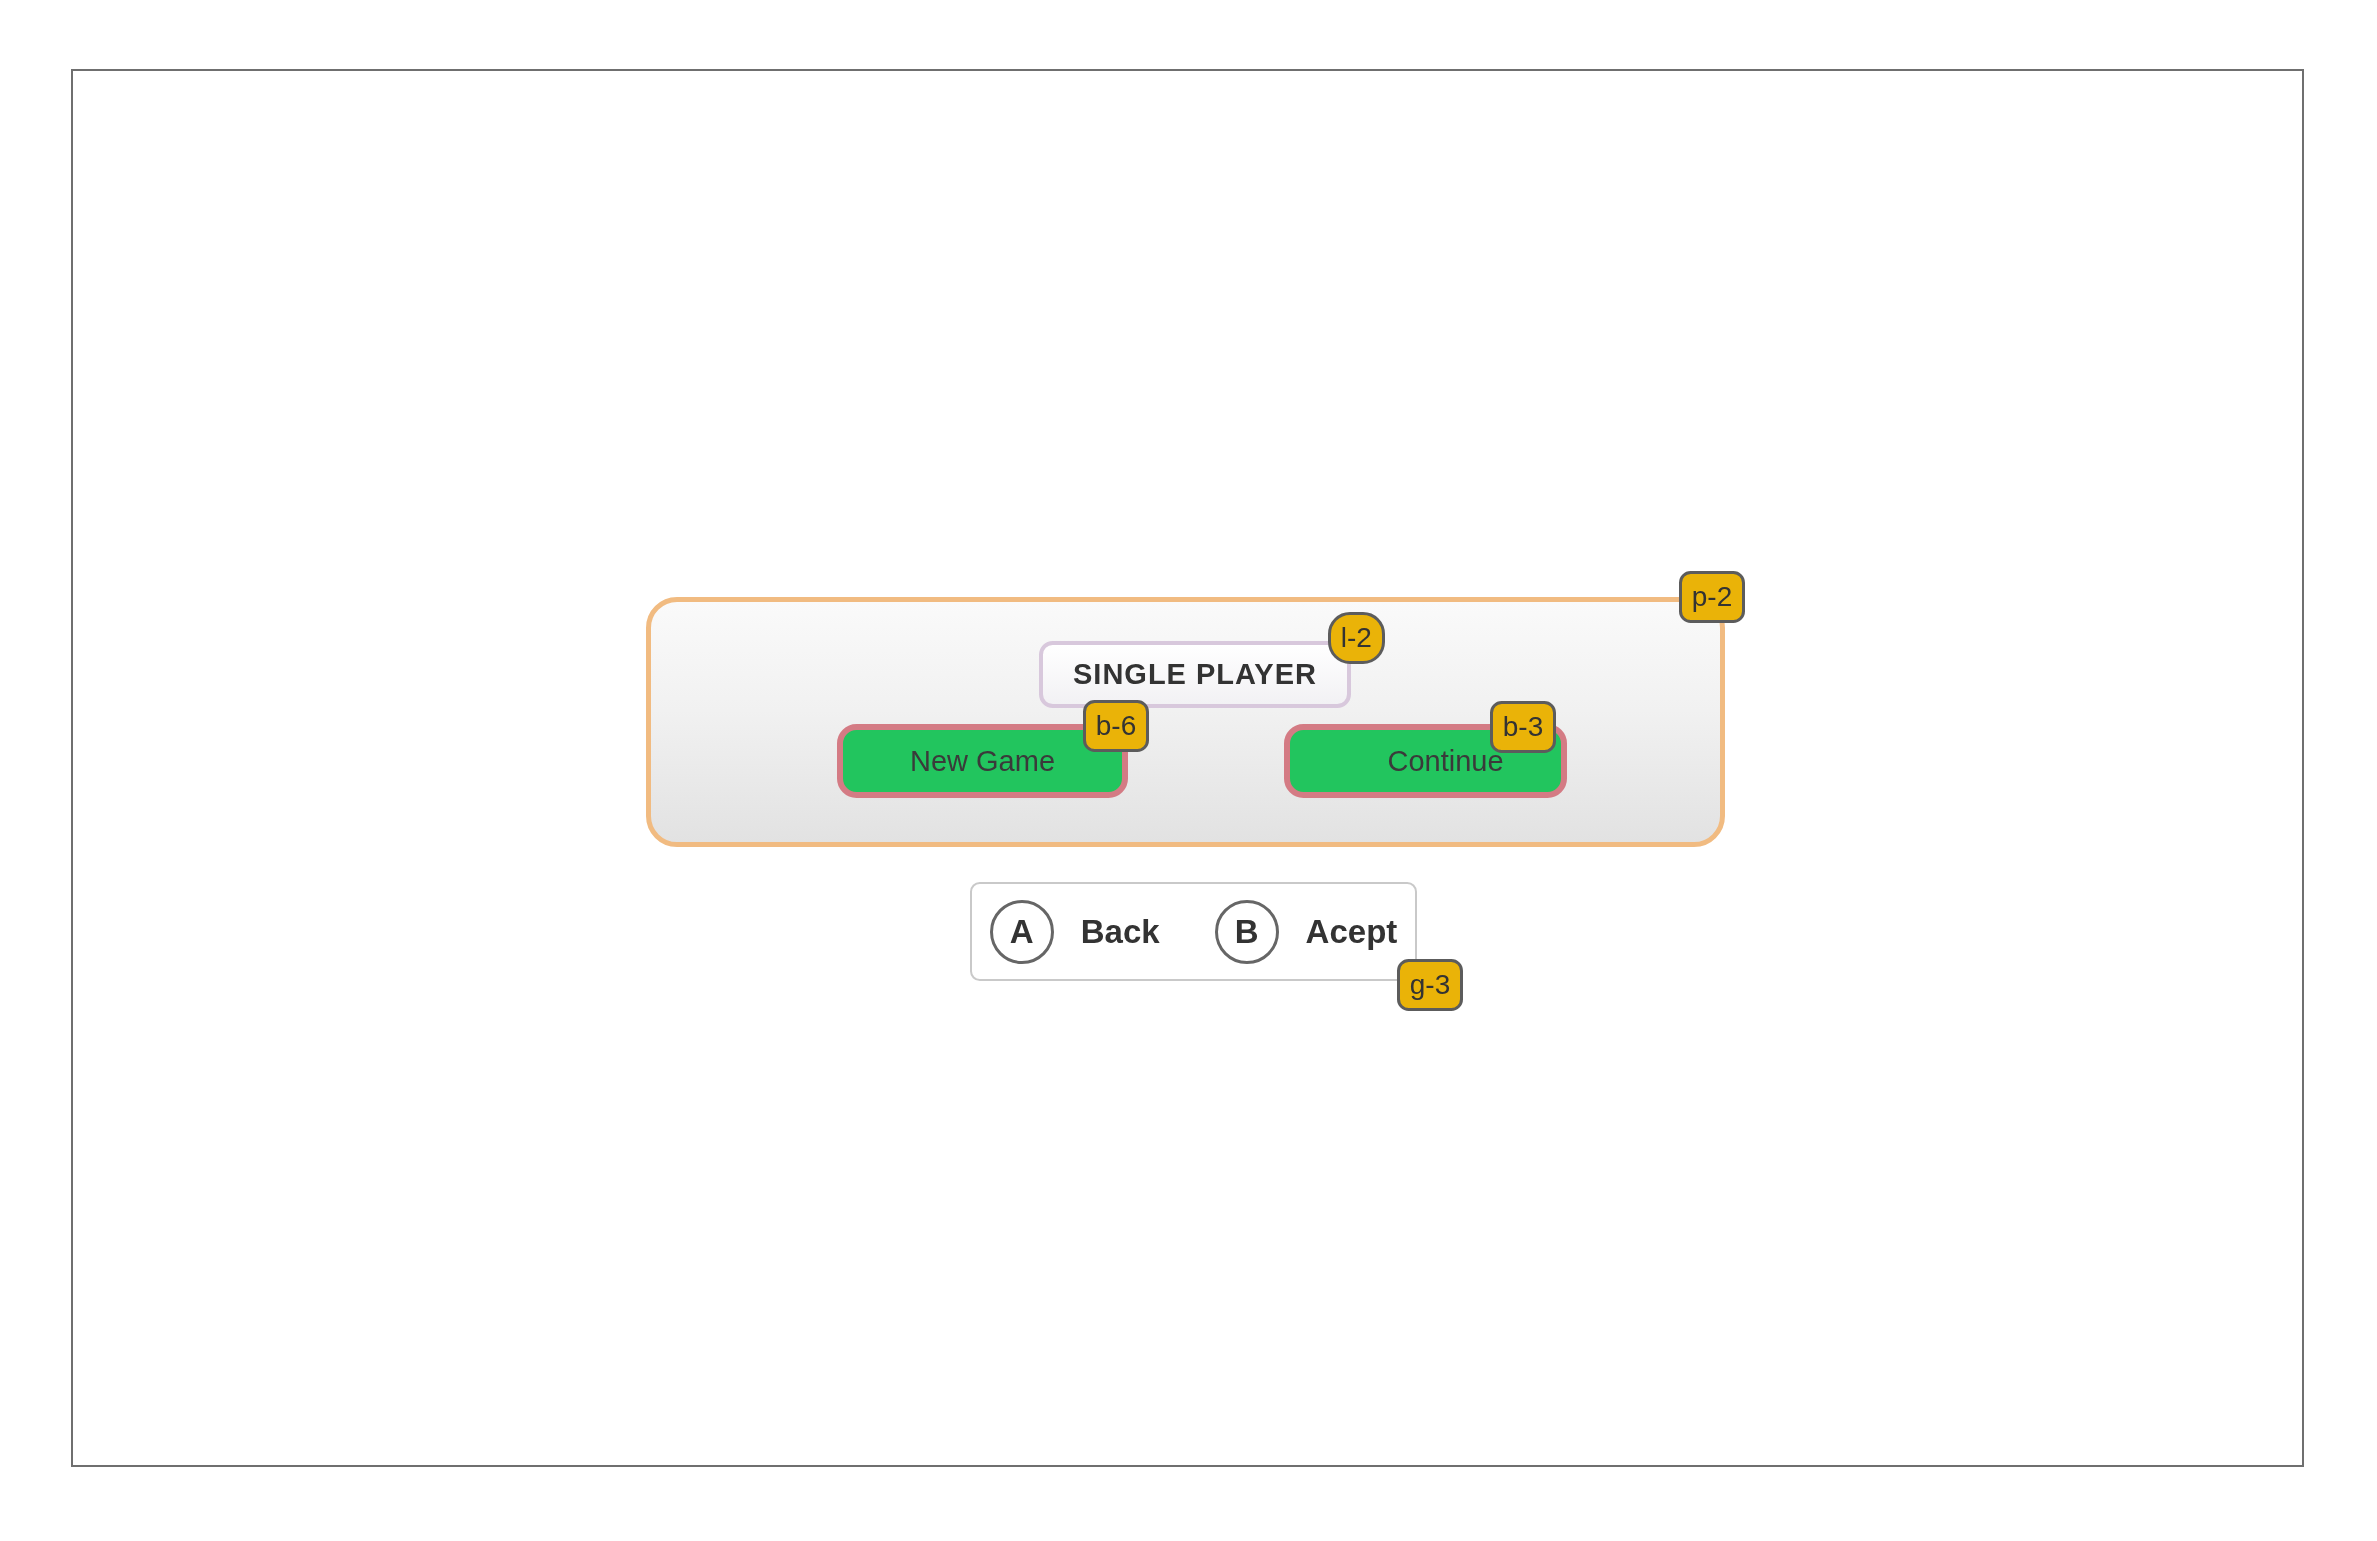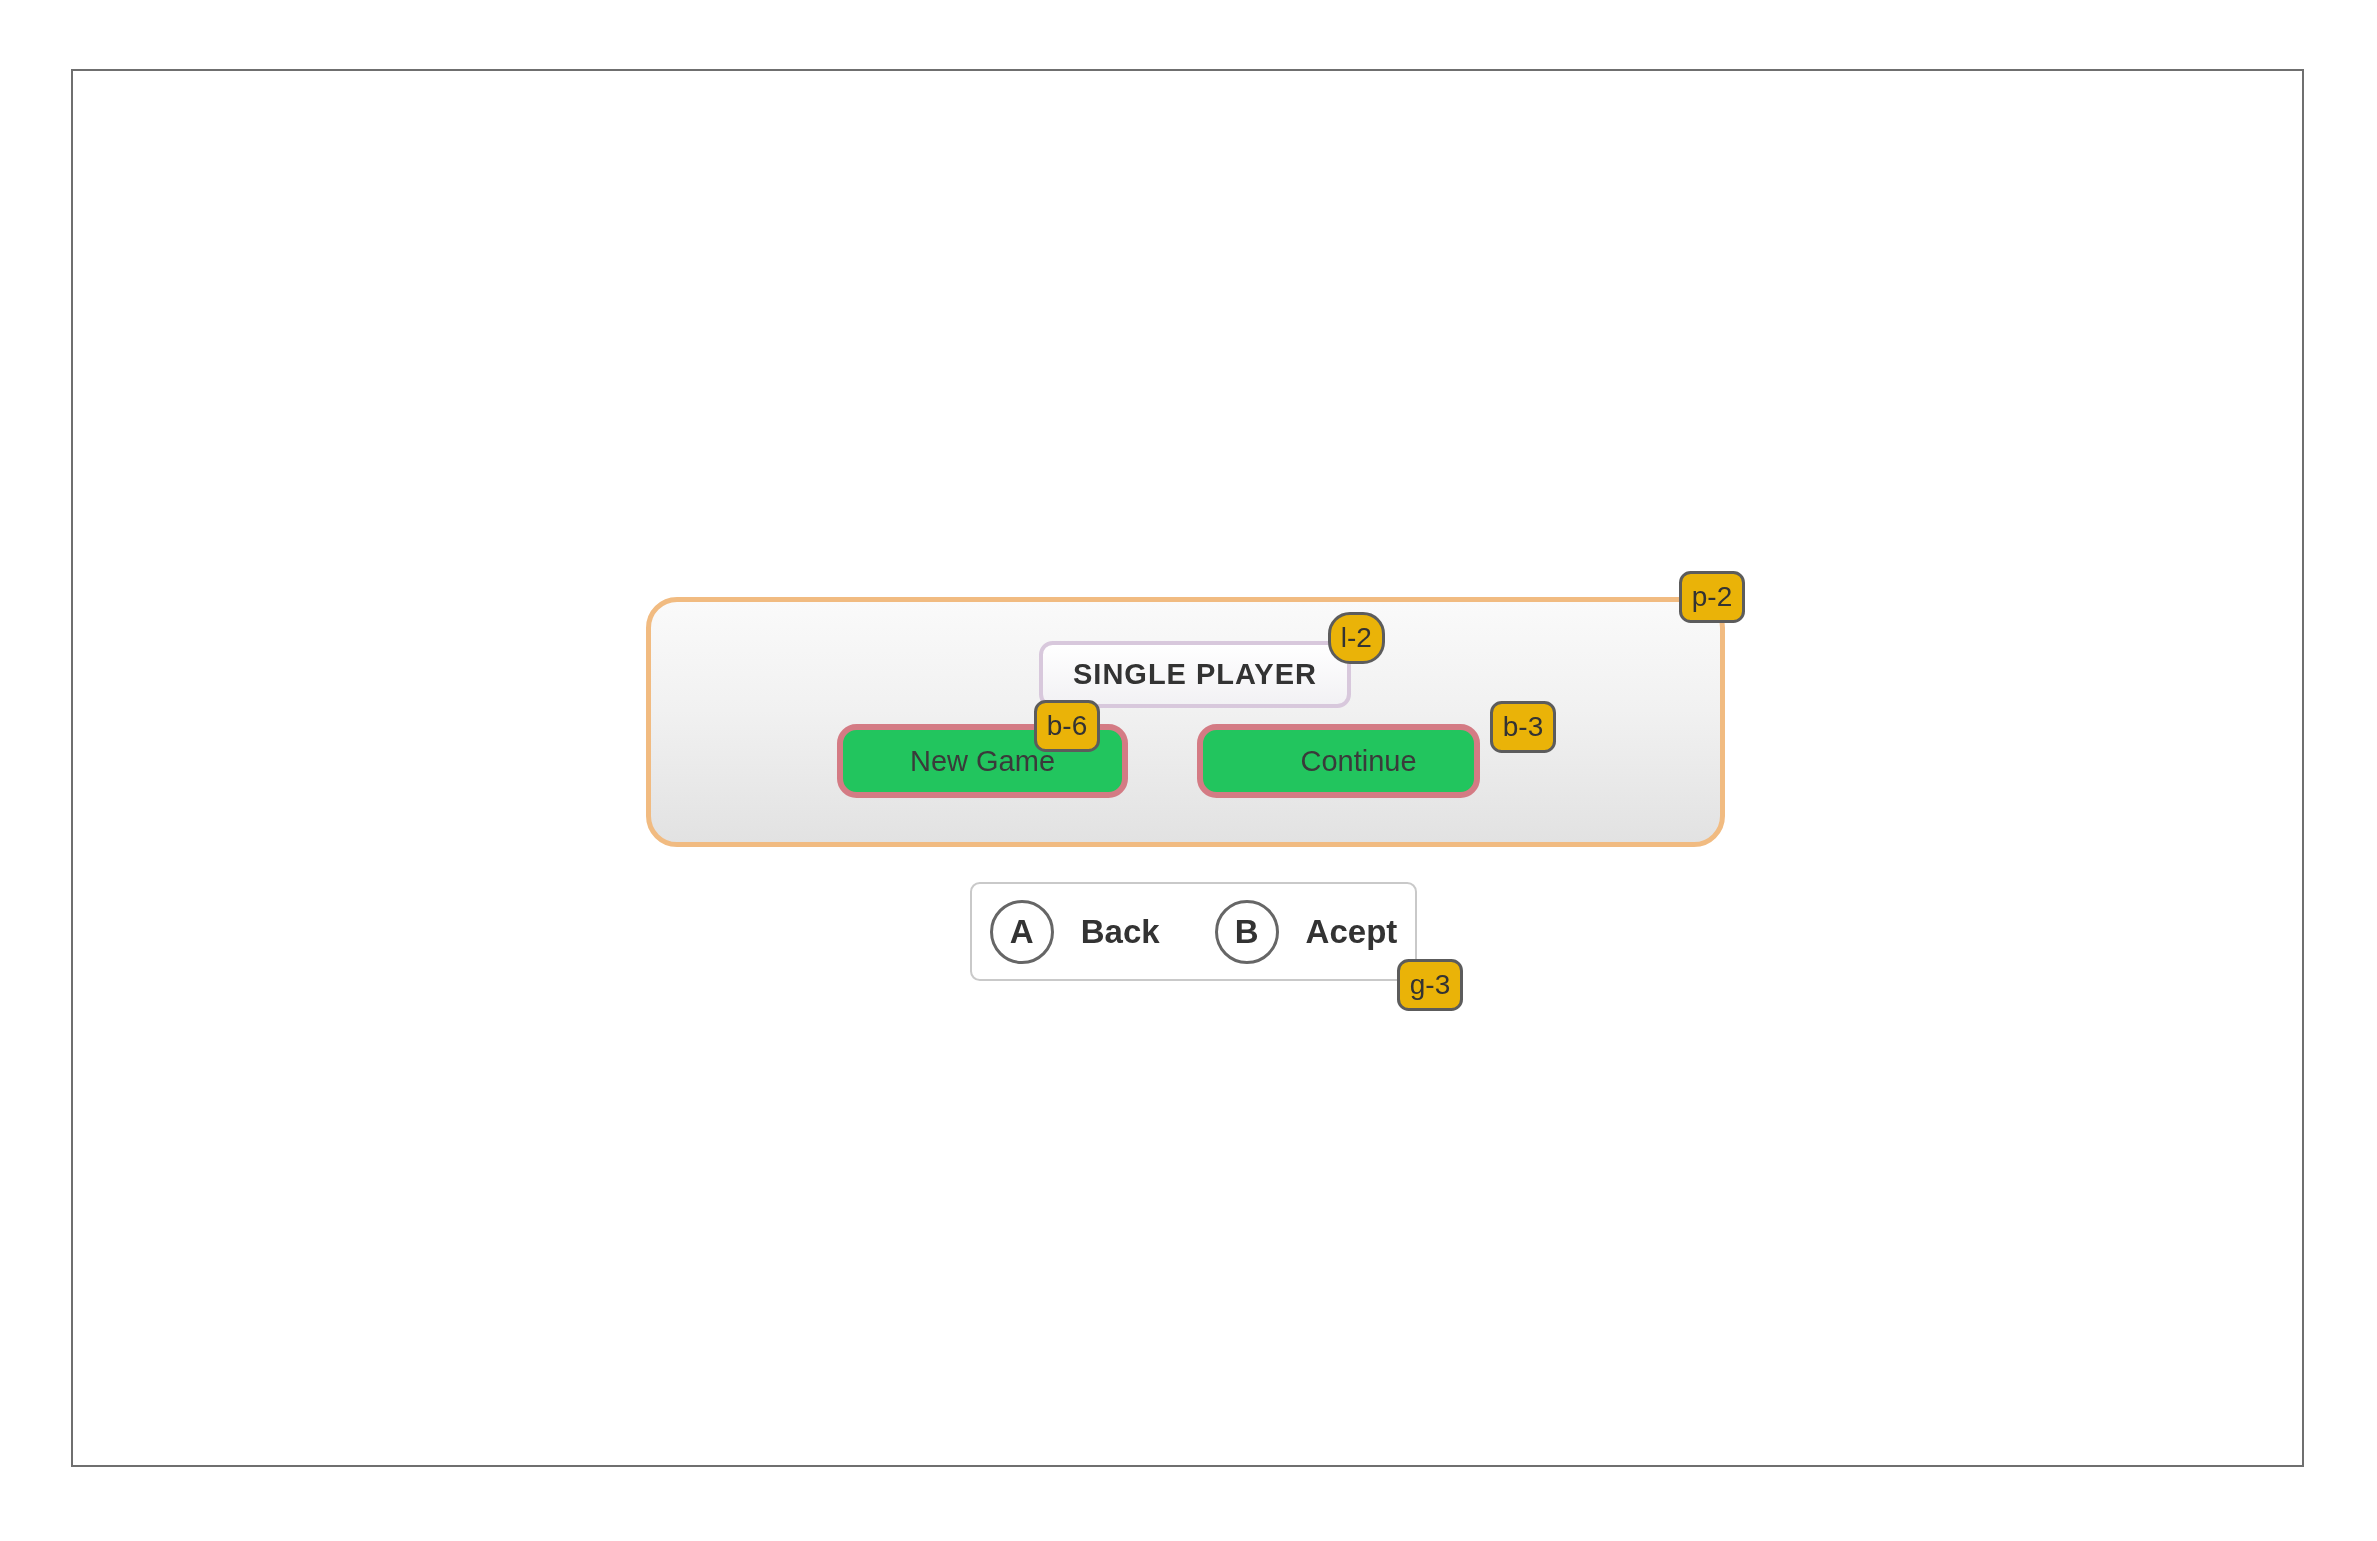--- a/index.html
+++ b/index.html
@@ -49,21 +49,21 @@
     top: 724px;
     height: 74px;
     border: 6.8px solid #d47b84;
     border-radius: 19.5px;
     background: #22c55e;
     display: flex; align-items: center; justify-content: center;
     font-size: 29px; color: #3a3a3a;
     cursor: pointer;
   }
   .menu-btn.new-game  { left: 837px;  width: 291px; }
-  .menu-btn.continue  { left: 1197px; width: 283px; padding-left: 40px; }
+  .menu-btn.continue  { left: 1284px; width: 283px; padding-left: 40px; }
 
   
   .hint-bar {
     position: absolute;
     left: 970px; top: 882px;
     width: 447px; height: 99px;
     border: 2.9px solid #c9c9c9;
     border-radius: 9.8px;
     background: #ffffff;
     display: flex; align-items: center; justify-content: center;
@@ -90,21 +90,21 @@
     border-radius: 11.7px;
     padding: 3.9px 9.8px;
     font-size: 28px;
     color: #333333;
     line-height: 1.35;
     z-index: 10;
     text-align: center;
   }
   .tag.p-2 { left: 1679px; top: 571px; }
   .tag.l-2 { left: 1328px; top: 612px; border-radius: 22px; }
-  .tag.b-6 { left: 1034px; top: 700px; }
+  .tag.b-6 { left: 1083px; top: 700px; }
   .tag.b-7 { left: 1490px; top: 701px; }
   .tag.g-1 { left: 1397px; top: 959px; }
 </style>
 </head>
 <body>
 
 <div class="stage">
 
   <div class="outer-frame"></div>
 

